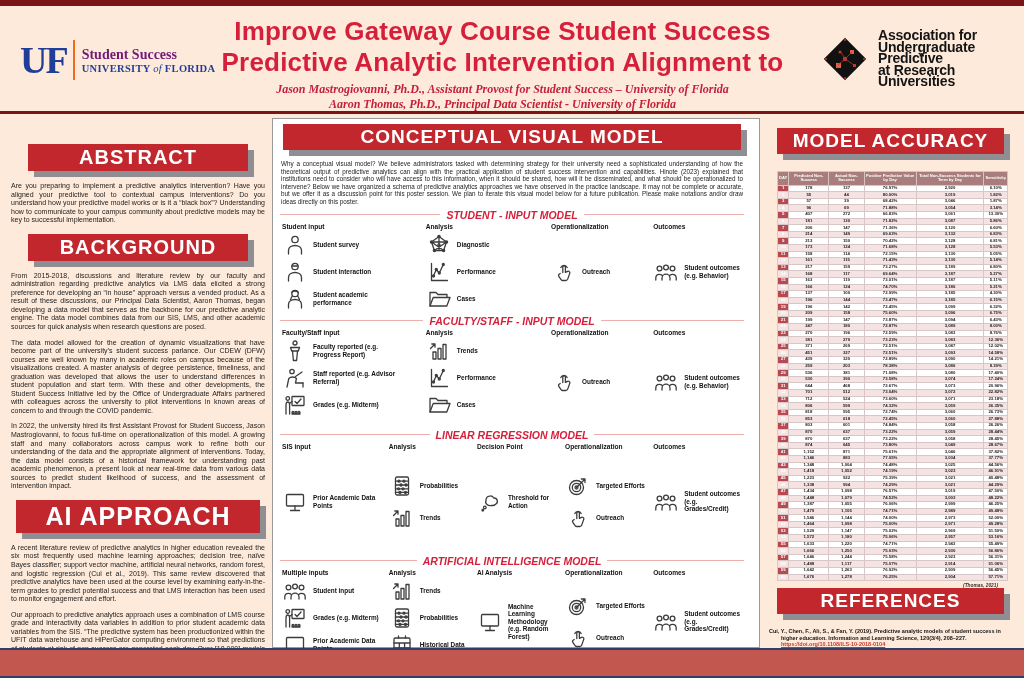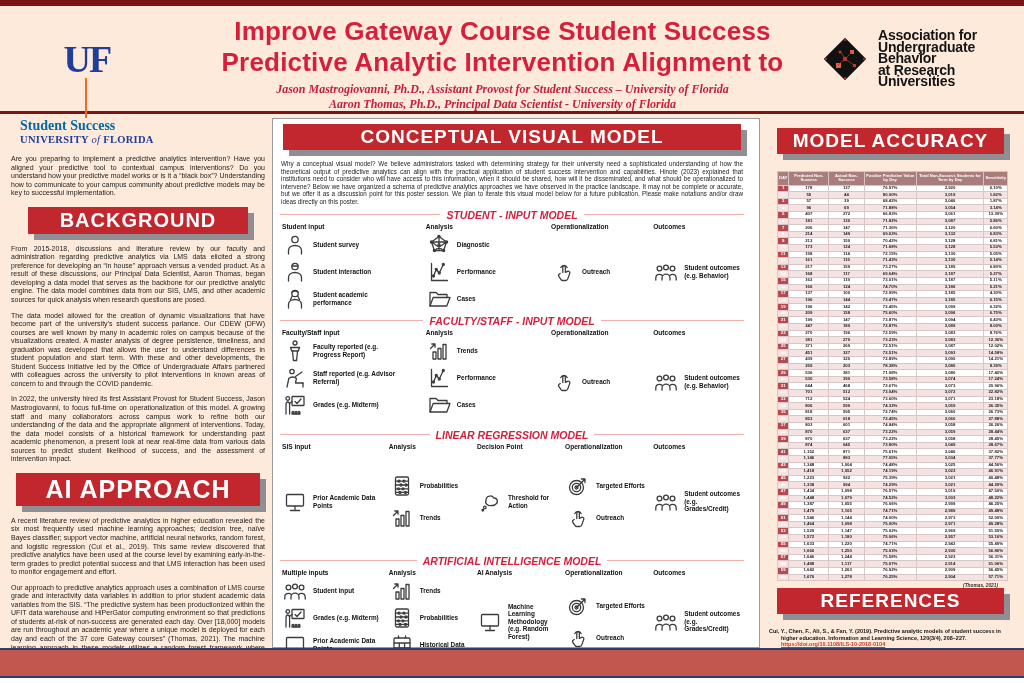--- a/index.html
+++ b/index.html
@@ -9,24 +9,24 @@
     background: #fdeadb;
     font-family: "Liberation Sans", sans-serif;
     overflow: hidden;
     color:#1c1c1c;
   }
   .top-strip { position:absolute; top:0; left:0; width:100%; height:6px; background:#7a1417; }
   .bottom-strip { position:absolute; bottom:0; left:0; width:100%; height:5px; background:#fff; }
 
   
   .header { position:absolute; top:6px; left:0; width:100%; height:108px; background:#fdeadb; border-bottom:3px solid #7a1417; }
-  .uf-logo { position:absolute; left:20px; top:34px; display:flex; align-items:center;flex-direction:column; }
+  .uf-logo { position:absolute; left:20px; top:34px; display:flex; align-items:center; }
   .uf-mark { font-family:"Liberation Serif", serif; font-weight:bold; font-size:38px; color:#1f3d99; line-height:38px; letter-spacing:-2px; }
   .uf-divider { width:2px; height:40px; background:#f26a21; margin:0 7px 0 6px; }
-  .uf-text-1 { font-family:"Liberation Serif", serif; font-weight:bold; color:#0369a1; font-size:14px; line-height:16px; }
+  .uf-text-1 { font-family:"Liberation Serif", serif; font-weight:bold; color:#701a75; font-size:14px; line-height:16px; }
   .uf-text-2 { font-family:"Liberation Serif", serif; font-weight:bold; color:#1f3d99; font-size:10.5px; letter-spacing:0.3px; }
   .uf-text-2 i { font-weight:normal;text-align:center; }
   .title-block { position:absolute; left:215px; width:575px; top:10px; text-align:center; }
   .poster-title { color:#d6203b; font-weight:bold; font-size:26px; line-height:31px; letter-spacing:0.2px; }
   .poster-authors { margin-top:4px; font-family:"Liberation Serif", serif; font-style:italic; font-weight:bold; color:#c4203a; font-size:12px; line-height:15px; }
   .aau-logo { position:absolute; right:8px; top:24px; width:200px; display:flex; align-items:center; gap:4px; }
   .aau-diamond { flex:0 0 58px; height:58px; position:relative; }
   .aau-text { font-size:14px; font-weight:bold; line-height:11.5px; color:#141414; letter-spacing:-0.2px; }
 
   
@@ -112,28 +112,29 @@
         <circle cx="24" cy="22" r="1.5" fill="#c0392b"></circle>
         <path d="M29 29L36 22M29 29L22 35M29 29L38 35M29 29L25 22" stroke="#b03a2e" stroke-width="0.8" fill="none"></path>
         <circle cx="29" cy="10" r="1" fill="#c0392b"></circle>
         <circle cx="29" cy="48" r="1" fill="#c0392b"></circle>
         <circle cx="10" cy="29" r="1" fill="#c0392b"></circle>
         <circle cx="48" cy="29" r="1" fill="#c0392b"></circle>
       </svg>
     </div>
     <div class="aau-text">
       <div>Association for</div>
-      <div>Undergraduate Behavior</div>
+      <div>Undergraduate Predictive</div>
       <div>at Research Universities</div>
     </div>
   </div>
 </div>
 
 <div class="left-panel">
   <div style="height:22px"></div>
+  <div class="bar">ABSTRACT</div>
   <div class="body-text">Are you preparing to implement a predictive analytics intervention? Have you aligned your predictive tool to contextual campus interventions? Do you understand how your predictive model works or is it a “black box”? Understanding how to communicate to your campus community about predictive models may be key to successful implementation.</div>
   <div class="bar">BACKGROUND</div>
   <div class="body-text" id="background-paragraphs">
       <p>From 2015-2018, discussions and literature review by our faculty and administration regarding predictive analytics via LMS data elicited a strong preference for developing an “in house” approach versus a vended product. As a result of these discussions, our Principal Data Scientist, Aaron Thomas, began developing a data model that serves as the backbone for our predictive analytic engine. The data model combines data from our SIS, LMS, and other academic sources for quick analysis when research questions are posed.</p>
       <p>The data model allowed for the creation of dynamic visualizations that have become part of the university’s student success parlance. Our CDEW (DFW) courses are well known by many in academic roles on campus because of the visualizations created. A master analysis of degree persistence, timeliness, and graduation was developed that allows the user to understand differences in student population and start term. With these and other developments, the Student Success Initiative led by the Office of Undergraduate Affairs partnered with colleagues across the university to pilot interventions in known areas of concern to and through the COVID pandemic.</p>
       <p>In 2022, the university hired its first Assistant Provost for Student Success, Jason Mastrogiovanni, to focus full-time on operationalization of this model. A growing staff and many collaborators across campus work to refine both our understanding of the data and the appropriate alignment of interventions. Today, the data model consists of a historical framework for understanding past academic phenomenon, a present look at near real-time data from various data sources to predict student likelihood of success, and the assessment of intervention impact.</p>
     </div>
   <div class="bar big">AI APPROACH</div>
   <div class="body-text" id="ai-paragraphs">
       <p>A recent literature review of predictive analytics in higher education revealed the six most frequently used machine learning approaches; decision tree, naïve Bayes classifier; support vector machine, artificial neural networks, random forest, and logistic regression (Cui et al., 2019). This same review discovered that predictive analytics have been used at the course level by examining early-in-the-term grades to predict potential success and that LMS interaction has been used to monitor engagement and effort.</p>

